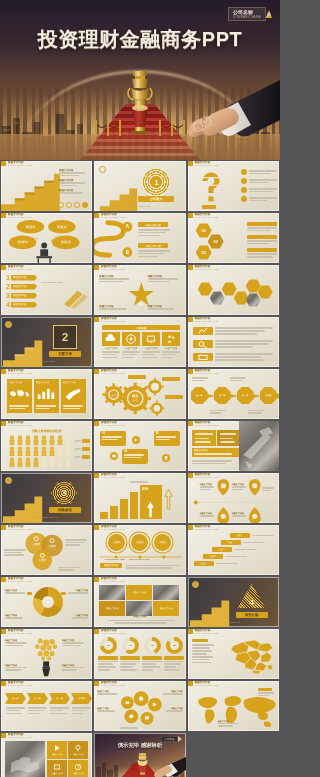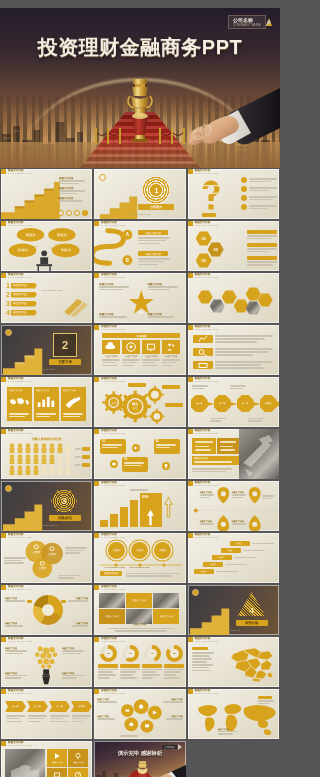--- a/index.html
+++ b/index.html
@@ -6,21 +6,21 @@
   html, body {
     width: 280px; height: 777px;
     background: #555557;
     font-family: "Liberation Sans", sans-serif;
     overflow: hidden;
   }
   #page { position: relative; width: 280px; height: 777px; background: #555557; }
 
   
   .hero { position: relative; width: 280px; height: 160px; overflow: hidden;
-    background: linear-gradient(160deg,#2b2130 0%,#3d2c33 22%,#6b4a38 48%,#a9784a 70%,#c79a5e 88%,#8d6540 100%); margin-top: 8px; }
+    background: linear-gradient(160deg,#2b2130 0%,#3d2c33 22%,#6b4a38 48%,#a9784a 70%,#c79a5e 88%,#8d6540 100%); }
   .hero-sky { position:absolute; inset:0;
     background:
       radial-gradient(ellipse 180px 70px at 52% 96%, rgba(255,225,160,.85), rgba(255,200,120,0) 70%),
       radial-gradient(ellipse 240px 120px at 50% 105%, rgba(255,190,110,.5), rgba(0,0,0,0) 72%),
       linear-gradient(180deg,#241c2a 0%,#3a2a31 30%,#6d4b37 58%,#b9874f 82%,#8c6239 100%); }
   .hero-arc { position:absolute; left:6%; right:6%; top:44%; height:58%;
     border-radius:50% 50% 0 0 / 100% 100% 0 0;
     border-top:3px solid rgba(255,225,170,.55);
     filter: blur(1px); }
   .hero-city { position:absolute; left:0; right:0; bottom:0; height:46%;

